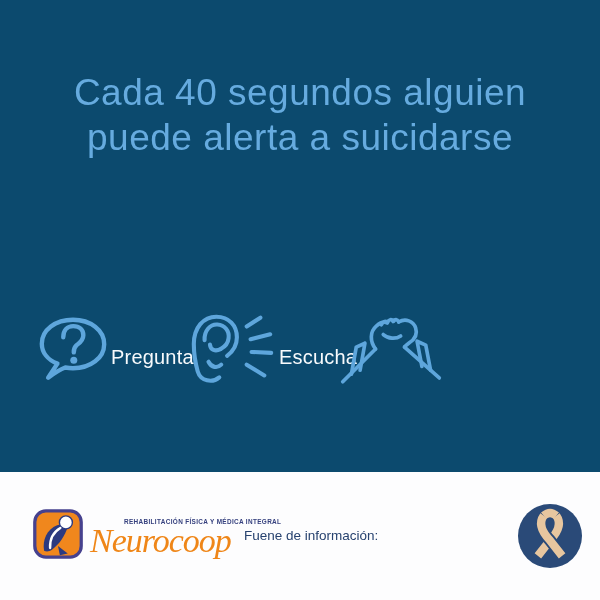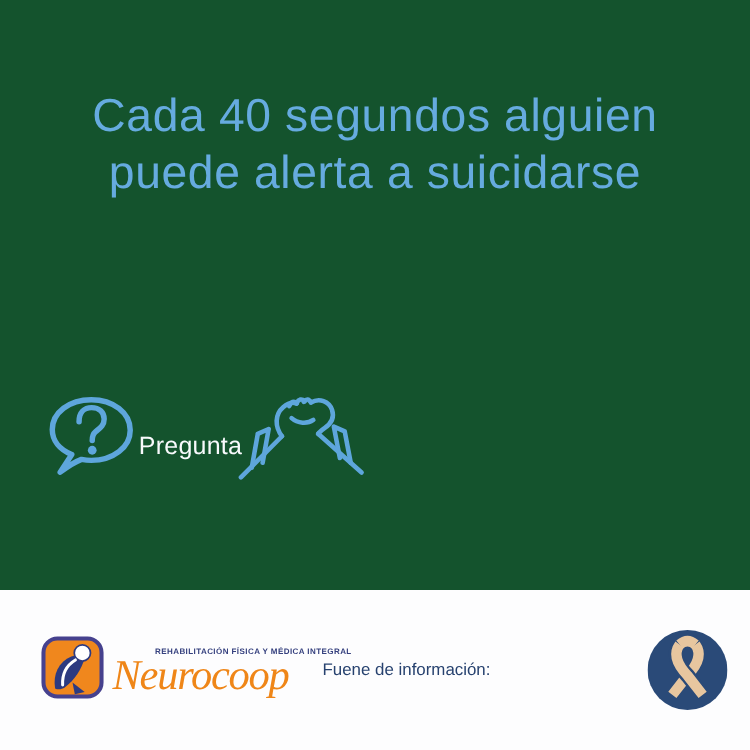--- a/index.html
+++ b/index.html
@@ -1,18 +1,18 @@
 <!DOCTYPE html>
 <html><head>
 <meta charset="utf-8">
 <style>
   html,body{margin:0;padding:0;background:#20365a;}
   .canvas{
     position:relative;width:600px;height:600px;overflow:hidden;
-    background:#14532d;
+    background:#0c4a6e;
     font-family:"Liberation Sans","DejaVu Sans",sans-serif;
   }
   
   .title{
     position:absolute;top:70px;left:0;right:0;
     text-align:center;color:#66abdf;
     font-size:37px;font-weight:500;line-height:45px;letter-spacing:.5px;
   }
   
   .subtitle{
@@ -43,21 +43,21 @@
   .brand .mark{flex:none;}
   .wordmark{position:relative;margin-left:6px;padding-top:10px;}
   .tagline{
     position:absolute;top:4px;left:34px;white-space:nowrap;
     font-size:6.4px;font-weight:700;color:#35407e;letter-spacing:.35px;
   }
   .brandname{
     font-family:"Liberation Serif","DejaVu Serif",serif;font-style:italic;
     font-size:34px;color:#ef8618;line-height:1;letter-spacing:-1px;
   }
-  .source{margin-left:14px;color:#27426f;font-size:13.5px;line-height:1.75;flex:1;}
+  .source{color:#27426f;font-size:13.5px;line-height:1.75;flex:1;}
   .ribbon-badge{flex:none;margin-right:18px;width:64px;height:64px;}
 </style>
 </head>
 <body>
 
 <div class="canvas">
 
   <div class="title">
     <div>Cada 40 segundos alguien</div>
     <div>puede alerta a suicidarse</div>
@@ -70,20 +70,35 @@
       <div class="iconbox">
         <svg width="76" height="76" viewBox="0 0 78 78">
           <path class="icon-stroke" stroke-width="4.5" d="M 39 9 C 21 9 7 19.5 7 33.5 C 7 42.5 13 50 23 54 L 13.5 68.5 C 21.5 62.5 27 59.5 31 58 C 33.6 58.5 36.2 58.8 39 58.8 C 57 58.8 71 48 71 34 C 71 19.8 57 9 39 9 Z"></path>
           <path class="icon-stroke" stroke-width="4.5" d="M 29 27 C 29 19.5 33.3 15.5 39.3 15.5 C 45.6 15.5 49.6 19.3 49.6 24.8 C 49.6 30.2 46 32.4 42.6 35.2 C 40.4 37 39.8 39 39.8 42.5"></path>
           <circle cx="39.8" cy="50.5" r="3.6" fill="#5ea6dc"></circle>
         </svg>
       </div>
       <div class="label">Pregunta</div>
     </div>
 
+    <div class="step step-2">
+      <div class="iconbox">
+        <svg width="94" height="78" viewBox="0 0 96 78">
+          <path class="icon-stroke" stroke-width="4.2" d="M 35 68 C 28 74 16 72 13 62 C 11 55 9 46 9 34 C 9 17 19 6 32 6 C 45 6 53 15 53 27 C 53 35.5 49 41.5 43 46"></path>
+          <path class="icon-stroke" stroke-width="4.2" d="M 20 30 C 19.5 20 26 13.5 33 14 C 40.5 14.5 45.5 20.5 44.5 28 C 44 33 41 36.5 36.5 39"></path>
+          <path class="icon-stroke" stroke-width="4.2" d="M 36.5 39 C 31 42 26 40 25.5 34.5"></path>
+          <path class="icon-stroke" stroke-width="4.2" d="M 24 52 C 27 58 33 59 37 55"></path>
+          <path class="icon-stroke" stroke-width="4.2" d="M 63 16 L 77 7"></path>
+          <path class="icon-stroke" stroke-width="4.2" d="M 67 29 L 87 24"></path>
+          <path class="icon-stroke" stroke-width="4.2" d="M 68 42 L 88 43"></path>
+          <path class="icon-stroke" stroke-width="4.2" d="M 63 55 L 81 66"></path>
+        </svg>
+      </div>
+      <div class="label">Escucha</div>
+    </div>
 
     <div class="step step-3">
       <div class="iconbox">
         <svg width="112" height="82" viewBox="0 0 116 84">
           <path class="icon-stroke" stroke-width="3.8" d="M 8 76 L 42 42"></path>
           <path class="icon-stroke" stroke-width="3.8" d="M 108 72 L 72 40"></path>
           <path class="icon-stroke" stroke-width="3.8" d="M 22 40 L 17 68 M 31 36 L 26 64 M 22 40 L 31 36"></path>
           <path class="icon-stroke" stroke-width="3.8" d="M 94 38 L 99 64 M 85 34 L 90 60 M 85 34 L 94 38"></path>
           <path class="icon-stroke" stroke-width="3.8" d="M 42 42 C 36 34 36 24 43 18 C 47 14.5 51 13.5 54 15"></path>
           <path class="icon-stroke" stroke-width="3.8" d="M 48 17 q 2.5 -5.5 6.5 -2.5"></path>

